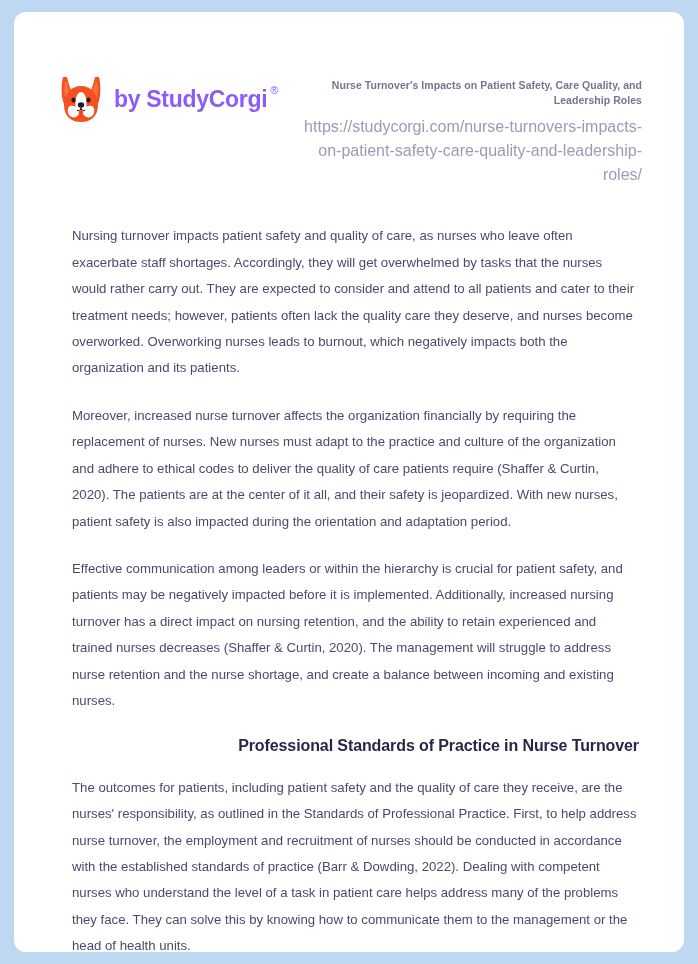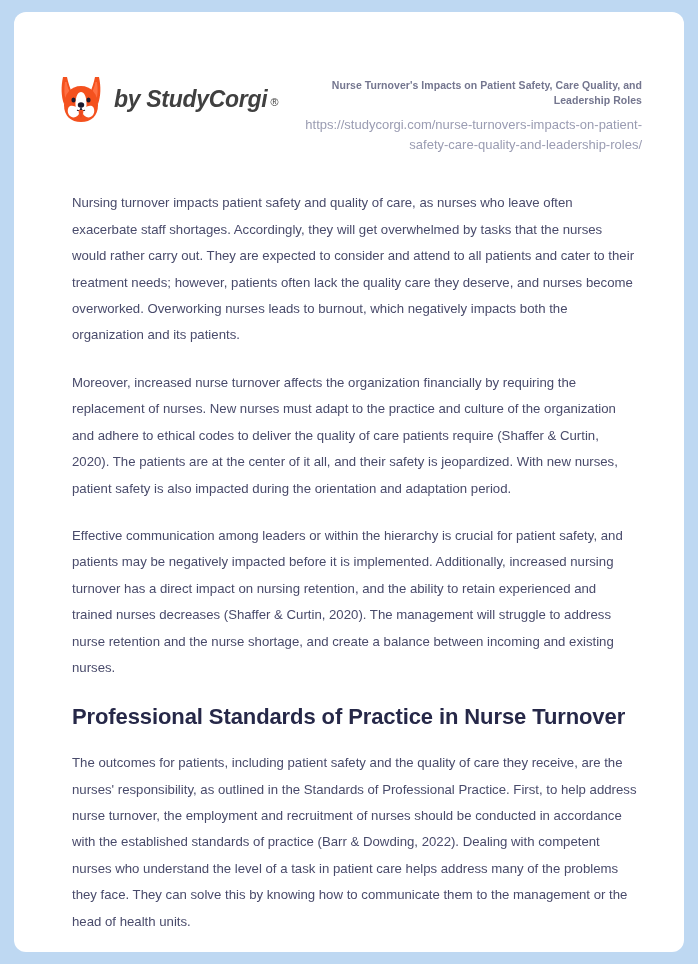--- a/index.html
+++ b/index.html
@@ -42,28 +42,27 @@
     padding-top: 4px;
   }
   .brand-logo {
     width: 46px;
     height: 50px;
     flex: 0 0 auto;
     display: block;
   }
   .brand-wordmark {
     display: flex;
-    align-items: flex-end;
+    align-items: flex-start;
     font-size: 23px;
     font-weight: bold;
-    color: #404040;
+    color: #8b5cf6;
     letter-spacing: -0.3px;
     white-space: nowrap;
     line-height: 1;
-    font-style: italic;
   }
   .brand-reg {
     font-size: 11px;
     font-weight: normal;
     margin-left: 3px;
     position: relative;
     top: -3px;
   }
 
   .header-meta {
@@ -74,21 +73,21 @@
   }
   .doc-title {
     font-size: 10.5px;
     font-weight: bold;
     color: #74768f;
     line-height: 1.45;
     letter-spacing: 0.05px;
     margin: 0;
   }
   .doc-url {
-    font-size: 13px;
+    font-size: 16px;
     color: #9a9cb2;
     line-height: 1.5;
     margin: 7px 0 0 0;
     word-break: break-word;
   }
 
   
   .doc-body {
     padding: 0 45px 0 58px;
     box-sizing: border-box;
@@ -97,26 +96,27 @@
     font-size: 13.2px;
     line-height: 2.0;
     color: #494b6b;
     margin: 0 0 21px 0;
     text-align: left;
   }
   .doc-body p:first-of-type {
     margin-top: 36px;
   }
   .section-heading {
-    font-size: 22px;
+    font-size: 16px;
     font-weight: bold;
     color: #262848;
     margin: 11px 0 17px 0;
     line-height: 1.4;
     letter-spacing: -0.1px;
+    text-align: right;
   }
   .para-clipped {
     margin-bottom: 0;
   }
 </style>
 </head>
 <body>
 
 <div class="page-sheet">
 

